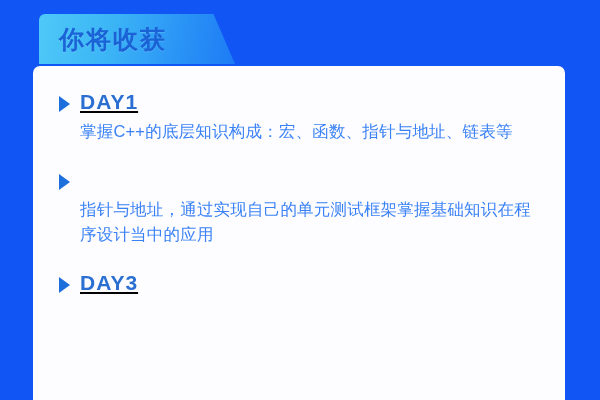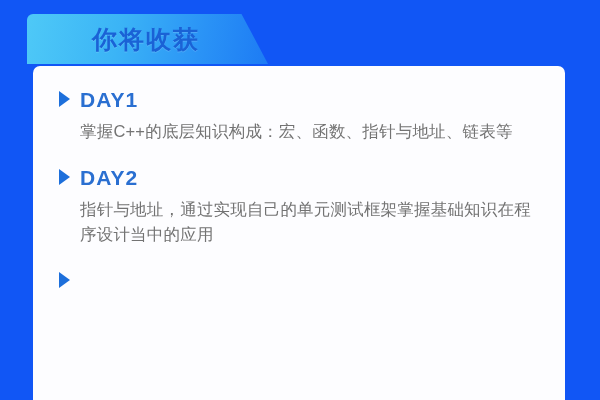--- a/index.html
+++ b/index.html
@@ -31,31 +31,30 @@
     width: 532px;
     height: 334px;
     background: #fdfdff;
     border-radius: 7px 7px 0 0;
     box-shadow: 0 0 0 0 rgba(0,0,0,0);
   }
 
   
   .banner {
     position: absolute;
-    left: 27px;
+    left: 39px;
     top: 14px;
     width: 196px;
     height: 50px;
     background: linear-gradient(100deg, #4ec9f7 0%, #3bb4f6 38%, #2a93f6 72%, #1d7bf4 100%);
     border-radius: 6px 6px 0 0;
     -webkit-clip-path: polygon(0 0, 89% 0, 100% 100%, 0 100%);
     clip-path: polygon(0 0, 89% 0, 100% 100%, 0 100%);
     display: flex;
     align-items: center;
-    padding-left: 45px;
   }
   .banner-title {
     margin-left: 20px;
     font-size: 25px;
     font-weight: bold;
     color: #1a62d6;
     letter-spacing: 2px;
     line-height: 1;
     white-space: nowrap;
     text-shadow: 0 1px 0 rgba(255,255,255,0.15);
@@ -72,22 +71,23 @@
   }
   .section {
     padding: 0 26px 0 26px;
   }
   .section + .section {
     margin-top: 20px;
   }
 
   .day-head {
     display: flex;
-    align-items: center;
+    align-items: flex-end;
     height: 26px;
+    text-decoration: underline;
   }
   .tri-icon {
     width: 0;
     height: 0;
     border-top: 8px solid transparent;
     border-bottom: 8px solid transparent;
     border-left: 11px solid #1d6fdb;
     margin-right: 10px;
     flex: 0 0 auto;
   }
@@ -97,21 +97,21 @@
     color: #2a6fd1;
     letter-spacing: 1px;
     line-height: 1;
   }
 
   .day-body {
     margin-top: 7px;
     margin-left: 21px;
     font-size: 16.5px;
     line-height: 1.52;
-    color: #737373;
+    color: #3b82f6;
     letter-spacing: 0.2px;
     max-width: 468px;
     word-break: break-all;
   }
 </style>
 </head>
 <body>
 
 <div class="page">
 
@@ -122,28 +122,28 @@
         <div class="day-head">
           <span class="tri-icon"></span>
           <span class="day-label">DAY1</span>
         </div>
         <div class="day-body">掌握C++的底层知识构成：宏、函数、指针与地址、链表等</div>
       </div>
 
       <div class="section">
         <div class="day-head">
           <span class="tri-icon"></span>
-          <span class="day-label">DAY2</span>
         </div>
         <div class="day-body">指针与地址，通过实现自己的单元测试框架掌握基础知识在程序设计当中的应用</div>
       </div>
 
       <div class="section">
         <div class="day-head">
           <span class="tri-icon"></span>
+          <span class="day-label">DAY3</span>
         </div>
       </div>
 
     </div>
   </div>
 
   <div class="banner">
     <span class="banner-title">你将收获</span>
   </div>
 

